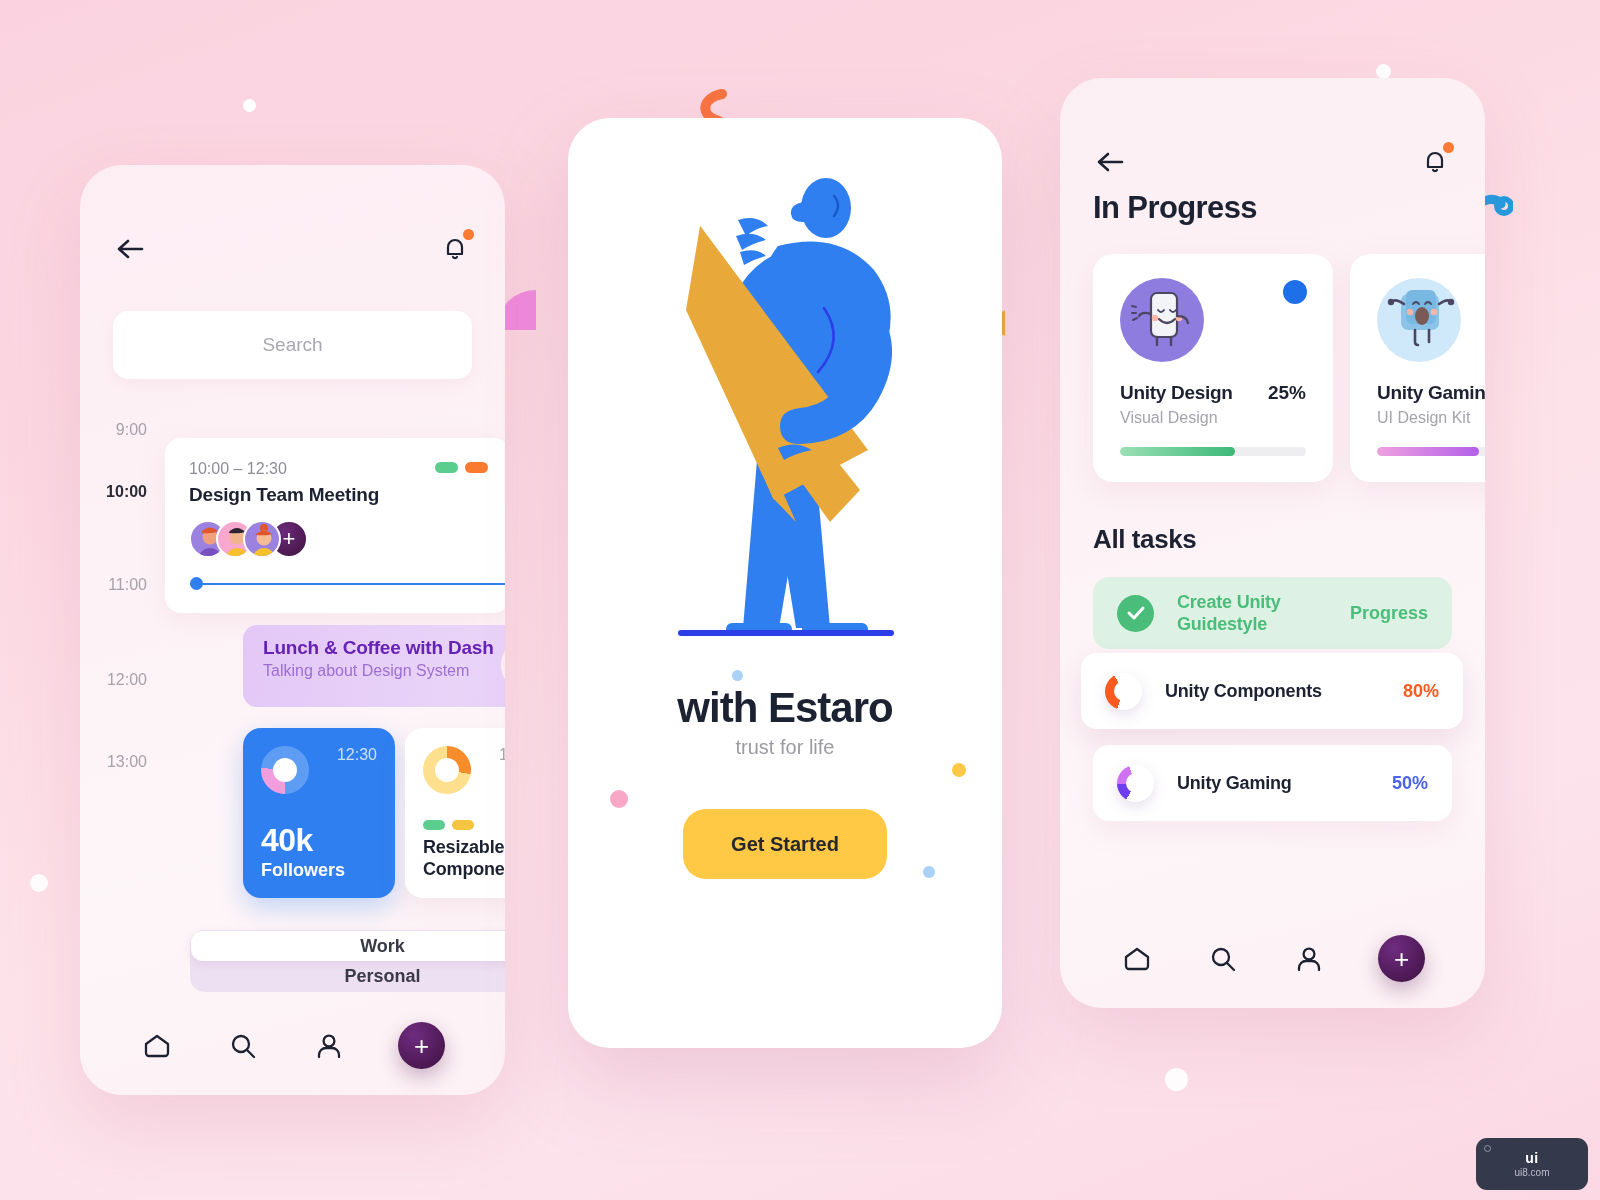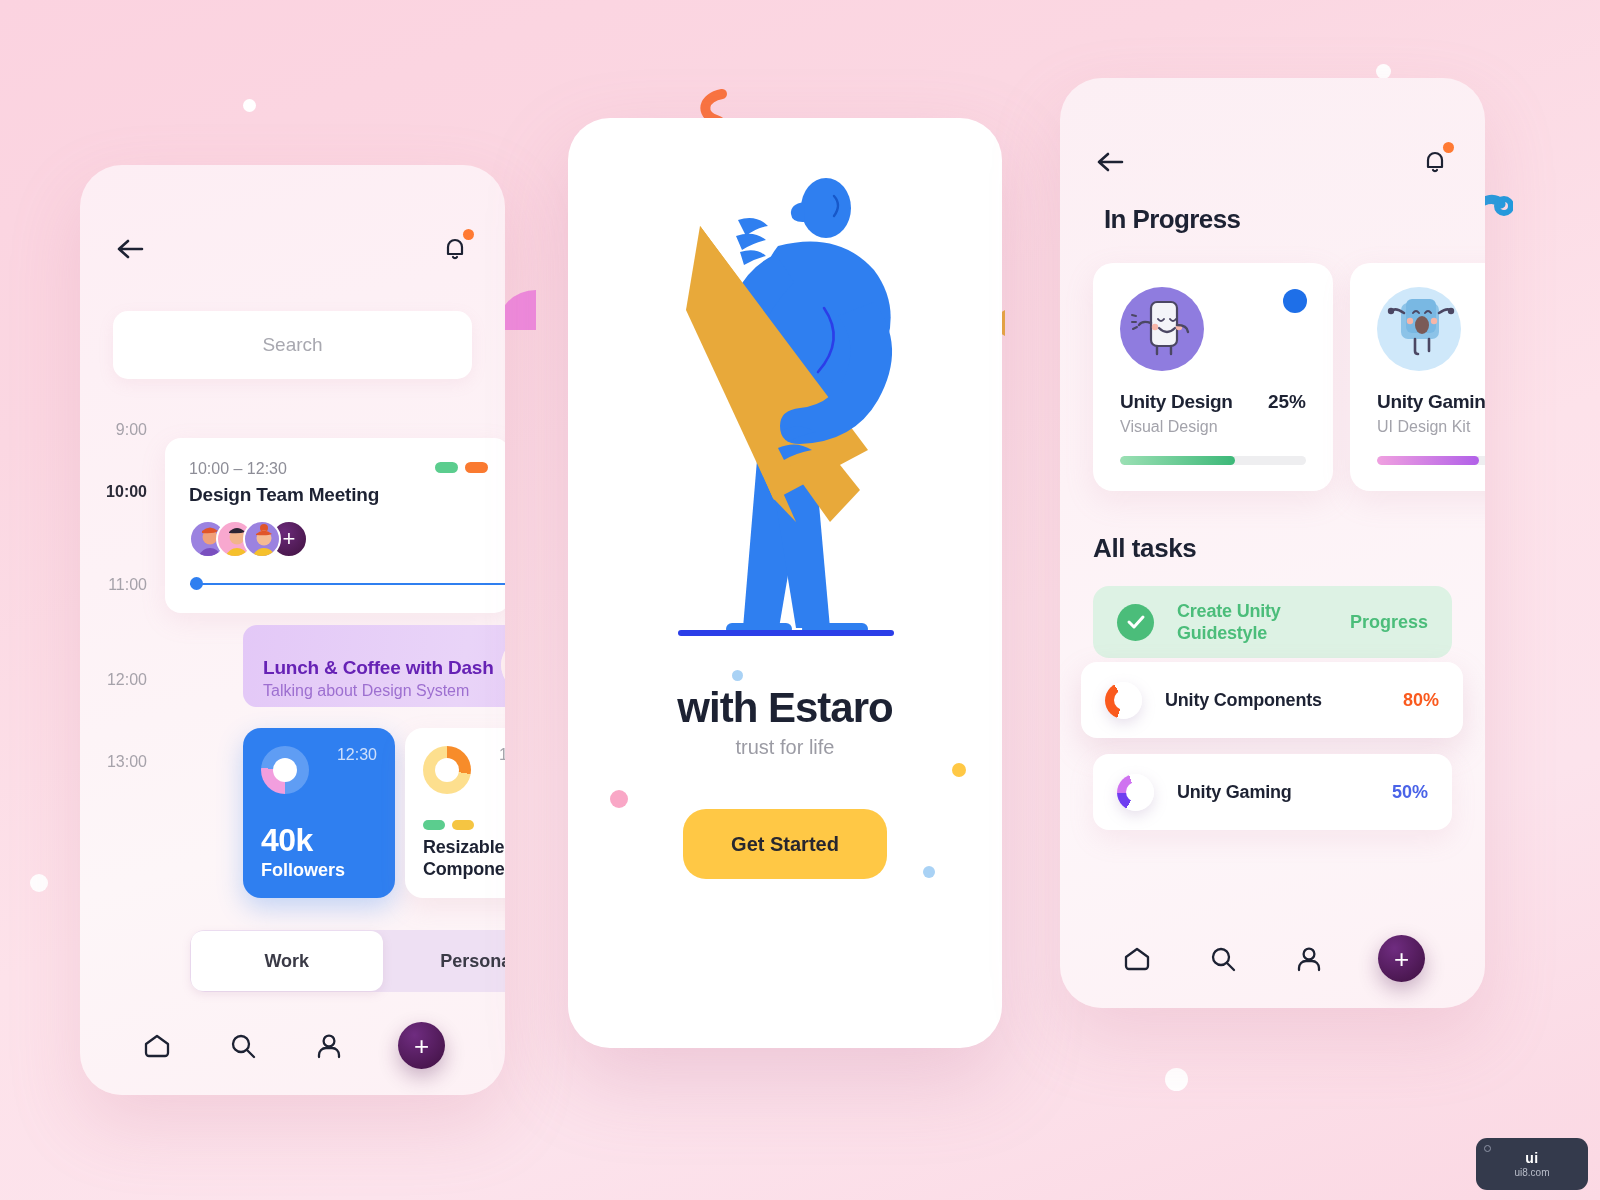--- a/index.html
+++ b/index.html
@@ -39,22 +39,22 @@
     display:flex; align-items:center; justify-content:space-between;
     padding:0 33px; height:56px; margin-top:56px;
   }
   .icon-btn { width:34px; height:34px; display:flex; align-items:center; justify-content:center; cursor:pointer; }
   .bell-wrap { position:relative; }
   .bell-dot {
     position:absolute; right:-2px; top:-3px; width:11px; height:11px;
     border-radius:50%; background:#ff7a33;
   }
   .page-title {
-    font-size:26px; font-weight:bold; color:#1d2233; letter-spacing:-.6px;
-    padding:0 44px; margin-top:14px;
+    font-size:31px; font-weight:bold; color:#1d2233; letter-spacing:-.6px;
+    padding:0 33px; 
   }
 
   
   .search-box {
     margin:34px 33px 0 33px; height:68px; background:#fff; border-radius:15px;
     display:flex; align-items:center; justify-content:center;
     box-shadow:0 5px 16px rgba(205,140,170,.10);
   }
   .search-box span { color:#a8a8b0; font-size:19px; }
 
@@ -89,21 +89,21 @@
     color:#fff; font-size:22px; line-height:1; border:2px solid #fff;
   }
 
   .nowline { position:absolute; left:110px; right:-4px; top:418px; height:2px; background:#2f7ff0; }
   .nowdot { position:absolute; left:110px; top:412px; width:13px; height:13px; border-radius:50%; background:#2f7ff0; }
 
   .card-lunch {
     position:absolute; left:163px; top:460px; width:400px; height:82px;
     border-radius:14px;
     background:linear-gradient(100deg,#e3c8f7 0%,#e9d4f8 55%,#e2c4f6 100%);
-    padding:32px 20px;
+    padding:12px 20px;
   }
   .lunch-title { font-size:19px; font-weight:bold; color:#6622b5; letter-spacing:-.2px; }
   .lunch-sub { font-size:16px; color:#9d6fd0; margin-top:3px; }
   .lunch-av {
     position:absolute; right:88px; top:13px; width:54px; height:54px; border-radius:50%;
     overflow:hidden; background:#fdeef0;
   }
 
   .card-blue {
     position:absolute; left:163px; top:563px; width:152px; height:170px;
@@ -123,21 +123,21 @@
   }
   .c-time { font-size:16px; }
   .big-num { font-size:32px; font-weight:bold; color:#fff; margin-top:28px; letter-spacing:-.5px; }
   .big-sub { font-size:18px; font-weight:bold; color:#fff; margin-top:1px; }
   .minipills { display:flex; gap:7px; margin-top:26px; }
   .minipill { width:22px; height:10px; border-radius:5px; }
   .wcard-title { font-size:18px; font-weight:bold; color:#1d2233; margin-top:7px; line-height:1.2; letter-spacing:-.2px; }
 
   .segmented {
     position:absolute; left:110px; top:765px; width:385px; height:62px;
-    background:#eee0f3; border-radius:15px; display:flex; padding:1px;
+    background:#eee0f3; border-radius:15px; display:flex; padding:1px;flex-direction:column;
   }
   .seg {
     flex:1; display:flex; align-items:center; justify-content:center;
     font-size:18px; font-weight:bold; color:#3a3a46; border-radius:12px; cursor:pointer;
   }
   .seg.active { background:#fff; box-shadow:0 3px 10px rgba(180,130,170,.18); }
 
   .tabbar {
     position:absolute; left:0; right:0; bottom:26px;
     display:flex; align-items:center; justify-content:space-around; padding:0 34px;

